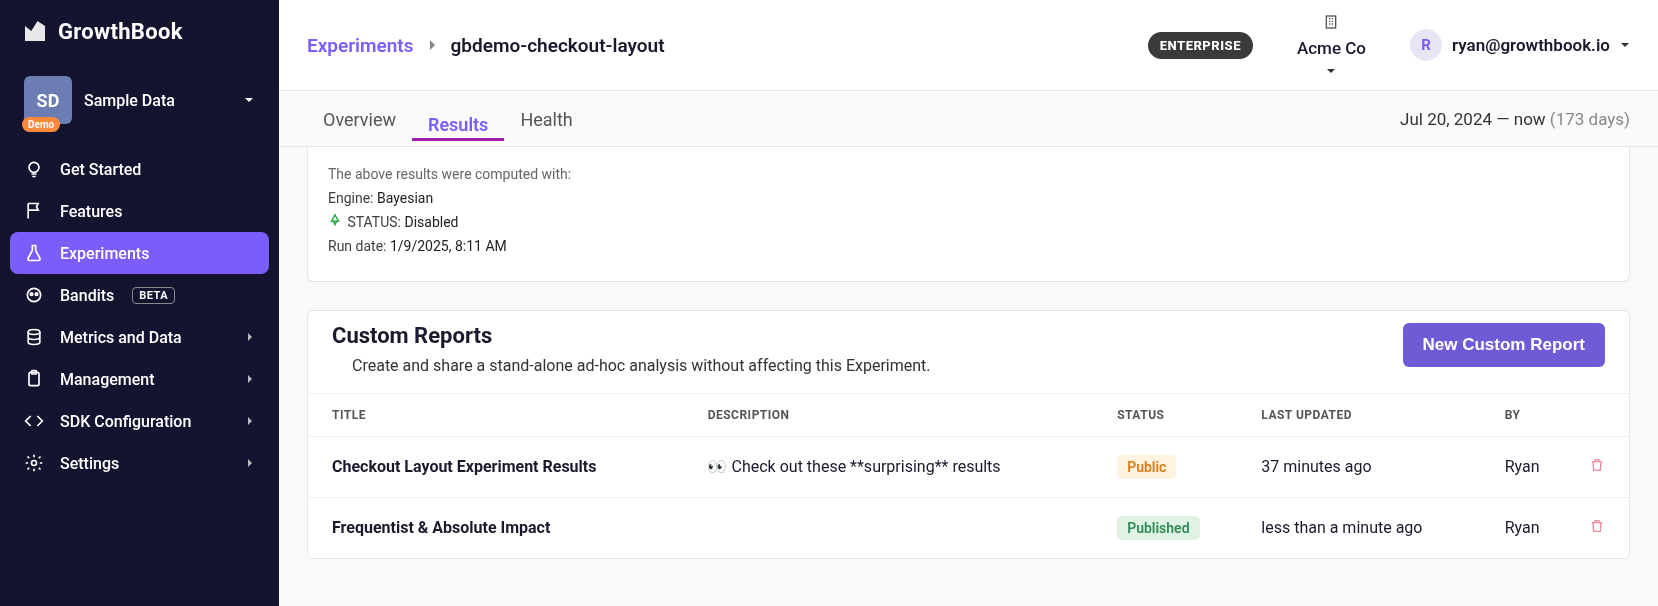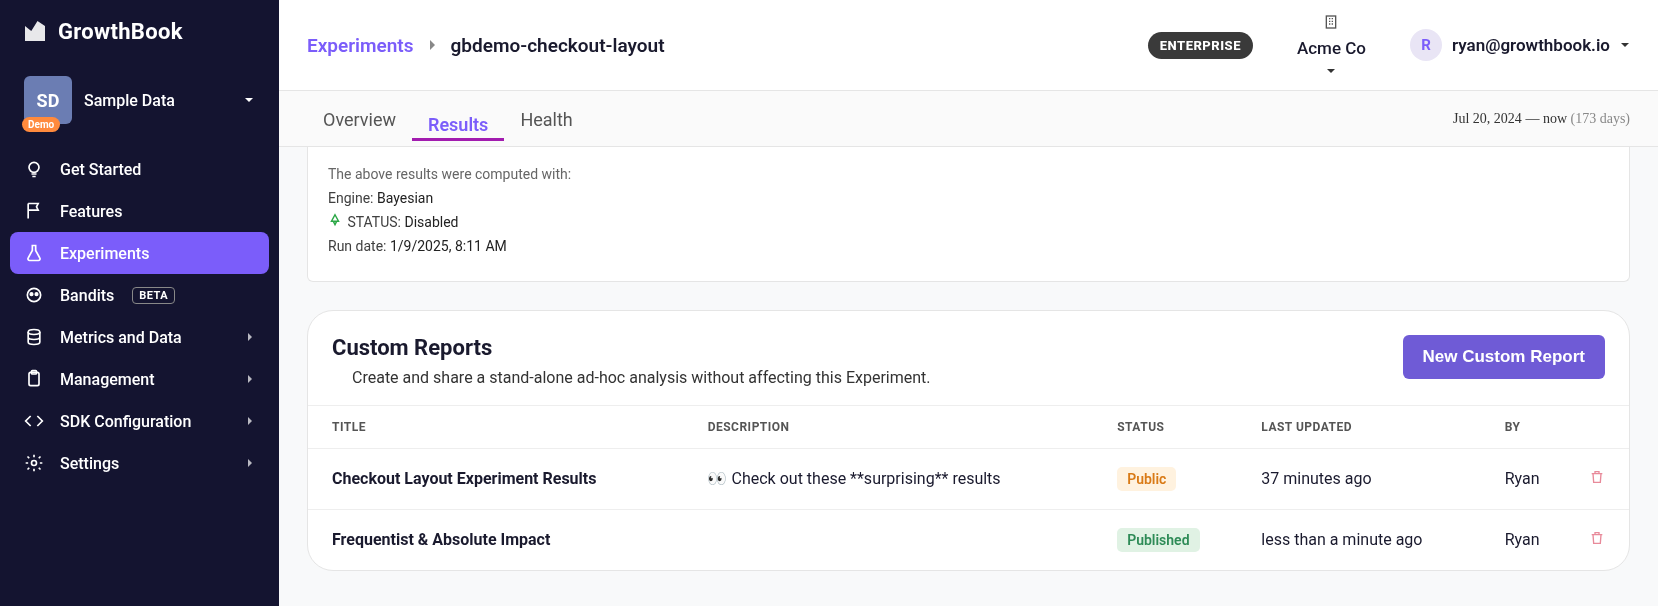--- a/index.html
+++ b/index.html
@@ -35,34 +35,34 @@
 .enterprise-badge { background: #3a3a3a; color: #fff; font-size: 13px; font-weight: 800; letter-spacing: 0.5px; padding: 6px 12px; border-radius: 14px; }
 .org-selector { display: flex; align-items: center; gap: 8px; font-size: 17px; font-weight: 500; cursor: pointer; margin-left: 30px; flex-direction: column; }
 .user-area { display: flex; align-items: center; gap: 10px; margin-left: 30px; cursor: pointer; }
 .avatar { width: 32px; height: 32px; background: #e9e5f5; color: #7b5dfa; border-radius: 50%; display: flex; align-items: center; justify-content: center; font-weight: 700; font-size: 15px; }
 .user-email { font-weight: 600; font-size: 17px; }
 
 .subbar { display: flex; align-items: center; padding: 0 28px; border-bottom: 1px solid #e5e5e5; background: #fafafa; }
 .tab { padding: 18px 16px 16px 16px; font-size: 18px; color: #555; cursor: pointer; }
 .tab.active { color: #7b5dfa; font-weight: 600; border-bottom: 3px solid #a21caf; padding-bottom: 3px; }
 .subbar-spacer { flex: 1; }
-.date-range { font-size: 14px; color: #333; font-family: Liberation Serif, serif; }
+.date-range { font-size: 17px; color: #333; }
 .date-range .muted { color: #888; }
 
 .content { padding: 0 28px 28px 28px; background: #f8f9fa; flex: 1; overflow: auto; }
 
 .card { background: #fff; border: 1px solid #e5e5e5; border-radius: 6px; margin-top: 0; }
 .card.first { border-top: none; border-top-left-radius: 0; border-top-right-radius: 0; padding: 16px 20px 22px 20px; }
 
 .computed-with { font-size: 14px; color: #666; line-height: 1.7; }
 .computed-with .lbl { color: #404040; }
 .computed-with .val { color: #222; text-align: right; }
 .cuped-icon { color: #2aa745; display: inline-block; vertical-align: middle; margin-right: 2px; }
 
-.card.reports { margin-top: 28px; padding: 24px 0 0 0; border-radius: 26px; }
+.card.reports { margin-top: 28px; padding: 12px 0 0 0; }
 .reports-header { display: flex; align-items: flex-start; padding: 0 24px 18px 24px; }
 .reports-header h2 { font-size: 22px; font-weight: 700; margin-bottom: 8px; }
 .reports-header p { font-size: 16px; color: #333; margin-left: 20px; }
 .new-report-btn { margin-left: auto; background: #6f5bd6; color: #fff; border: none; padding: 12px 20px; border-radius: 6px; font-size: 17px; font-weight: 600; cursor: pointer; }
 
 table { width: 100%; border-collapse: collapse; }
 thead th { text-align: left; font-size: 12px; font-weight: 700; letter-spacing: 0.5px; color: #555; padding: 14px 16px; border-top: 1px solid #eee; border-bottom: 1px solid #eee; }
 thead th:first-child, tbody td:first-child { padding-left: 24px; }
 thead th:last-child, tbody td:last-child { padding-right: 24px; width: 40px; }
 tbody td { padding: 18px 16px; border-bottom: 1px solid #eee; font-size: 16px; vertical-align: middle; }

